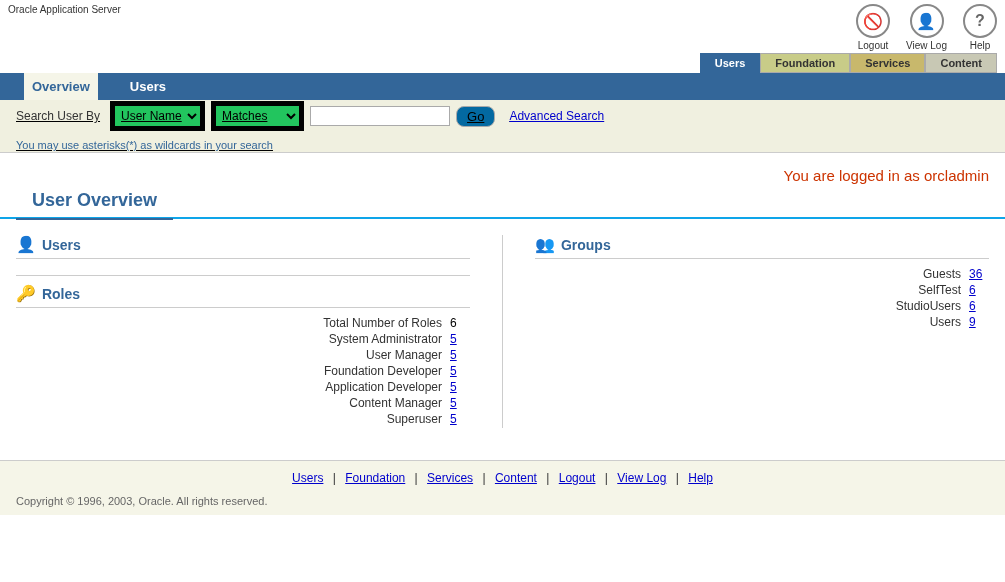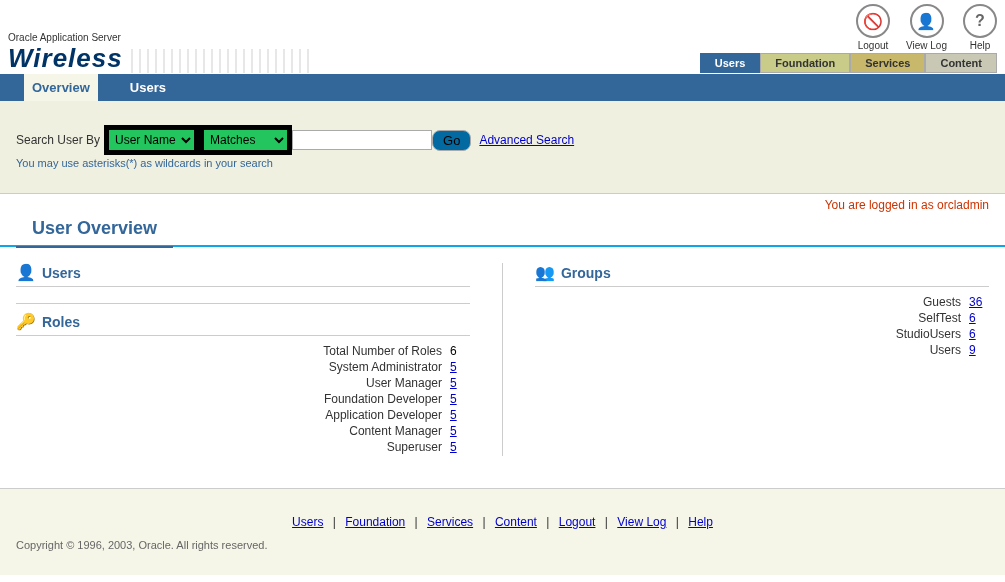--- a/index.html
+++ b/index.html
@@ -1,32 +1,32 @@
 <!DOCTYPE html>
 <html><head>
   <meta charset="utf-8">
   <style>
     * { margin: 0; padding: 0; box-sizing: border-box; }
     body { font-family: Arial, Helvetica, sans-serif; font-size: 12px; background: #fff; width: 1005px; }
-    #logo-area { display: flex; flex-direction: column; margin-top: 28px; }
+    #logo-area { display: flex; flex-direction: row; }
 
     
     #top-nav { background: #336699; display: flex; align-items: stretch; }
     .top-nav-item { padding: 6px 8px; color: #fff; font-size: 13px; cursor: pointer; font-weight: bold; margin-left: 24px; }
     .top-nav-item.active { background: #f5f5e8; color: #336699; }
 
     
-    #search-bar { background: #f0f0e0; padding: 24px 16px; display: flex; align-items: center; border-bottom: 1px solid #ccc; flex-wrap: wrap; }
+    #search-bar { background: #f0f0e0; padding: 1px 16px; display: flex; align-items: center; gap: 6px; border-bottom: 1px solid #ccc; flex-wrap: wrap; text-decoration: underline; }
     #search-label { font-size: 12px; color: #333; margin-right: 4px; }
     #search-bar select { font-size: 12px; padding: 2px; border: 5px solid #000000; background: #22c55e; }
     #search-bar input[type=text] { width: 160px; padding: 2px 4px; border: 1px solid #aaa; font-size: 12px; }
     #go-btn { padding: 2px 10px; border: 1px solid #aaa; background: #0369a1; font-size: 13px; cursor: pointer; border-radius: 8px; }
     #advanced-search-link { color: #0000cc; text-decoration: underline; cursor: pointer; font-size: 12px; margin-left: 8px; }
     #wildcard-hint { color: #336699; font-size: 11px; width: 100%; margin-top: 2px; }
-    #logged-in-line { text-align: right; color: #cc3300; font-size: 12px; padding: 4px 16px 2px; }
+    #logged-in-line { text-align: right; color: #cc3300; font-size: 15px; padding: 14px 16px 2px; }
 
     
     #page-title { color: #336699; font-size: 18px; font-weight: bold; padding: 8px 16px 8px; border-bottom: 2px solid #336699; }
 
     
     #overview-grid { display: flex; padding: 16px; gap: 0; }
     #left-col { flex: 1; padding-right: 32px; }
     #right-col { flex: 1; padding-left: 32px; border-left: 1px solid #ccc; }
 
     .section-title { color: #336699; font-size: 14px; font-weight: bold; display: flex; align-items: center; gap: 6px; margin-bottom: 8px; border-bottom: 1px solid #ccc; padding-bottom: 4px; }
@@ -34,21 +34,21 @@
 
     .data-row { display: flex; justify-content: flex-end; align-items: center; margin-bottom: 2px; }
     .data-label { text-align: right; color: #333; font-size: 12px; margin-right: 8px; }
     .data-value { color: #000; font-size: 12px; min-width: 20px; }
     .data-value a, .data-link { color: #0000cc; text-decoration: underline; cursor: pointer; }
 
     #roles-section { margin-top: 16px; }
     #roles-divider { border: none; border-top: 1px solid #ccc; margin-bottom: 8px; }
 
     
-    #footer-bar { background: #f5f5e8; border-top: 1px solid #ccc; padding: 20px 0; margin-top: 16px; }
+    #footer-bar { background: #f5f5e8; border-top: 1px solid #ccc; padding: 4px 0; margin-top: 16px; }
     #footer-links { text-align: center; padding: 6px; font-size: 12px; color: #333; }
     #footer-links a { color: #0000cc; text-decoration: underline; cursor: pointer; }
     #footer-links span.sep { margin: 0 6px; color: #333; }
     #copyright { text-align: left; padding: 4px 16px; font-size: 11px; color: #666; }
 
     
     #app-header { display: flex; align-items: flex-start; justify-content: space-between; padding: 4px 8px 0; background: #fff; }
     #header-icons-row { display: flex; gap: 16px; align-items: flex-end; }
     .icon-link { display: flex; flex-direction: column; align-items: center; text-decoration: none; color: #333; font-size: 10px; cursor: pointer; }
     .icon-circle { width: 34px; height: 34px; border-radius: 50%; border: 2px solid #888; display: flex; align-items: center; justify-content: center; font-size: 18px; color: #666; margin-bottom: 2px; }
@@ -58,24 +58,20 @@
     .tab-foundation { background: #c8cc88; color: #333; }
     .tab-services { background: #c8b86c; color: #333; }
     .tab-content { background: #c8c8b4; color: #333; }
   </style>
 </head>
 <body>
 
 <div id="app-header">
   <div id="logo-area">
     <span style="font-size:10px;color:#333;">Oracle Application Server</span>
-    <div style="display:flex;align-items:center;gap:0;">
-      <span style="font-size:26px;font-style:italic;color:#003366;font-weight:bold;letter-spacing:1px;">Wireless</span>
-      <div style="width:180px;height:24px;background:repeating-linear-gradient(90deg,#bbb 0px,#bbb 2px,transparent 2px,transparent 8px);opacity:0.35;margin-left:8px;margin-top:4px;"></div>
-    </div>
   </div>
   <div style="display:flex;flex-direction:column;align-items:flex-end;">
     <div id="header-icons-row">
       <a class="icon-link">
         <div class="icon-circle" style="font-size:16px;">🚫</div>
         <span style="font-size:10px;">Logout</span>
       </a>
       <a class="icon-link">
         <div class="icon-circle" style="font-size:16px;">👤</div>
         <span style="font-size:10px;">View Log</span>

